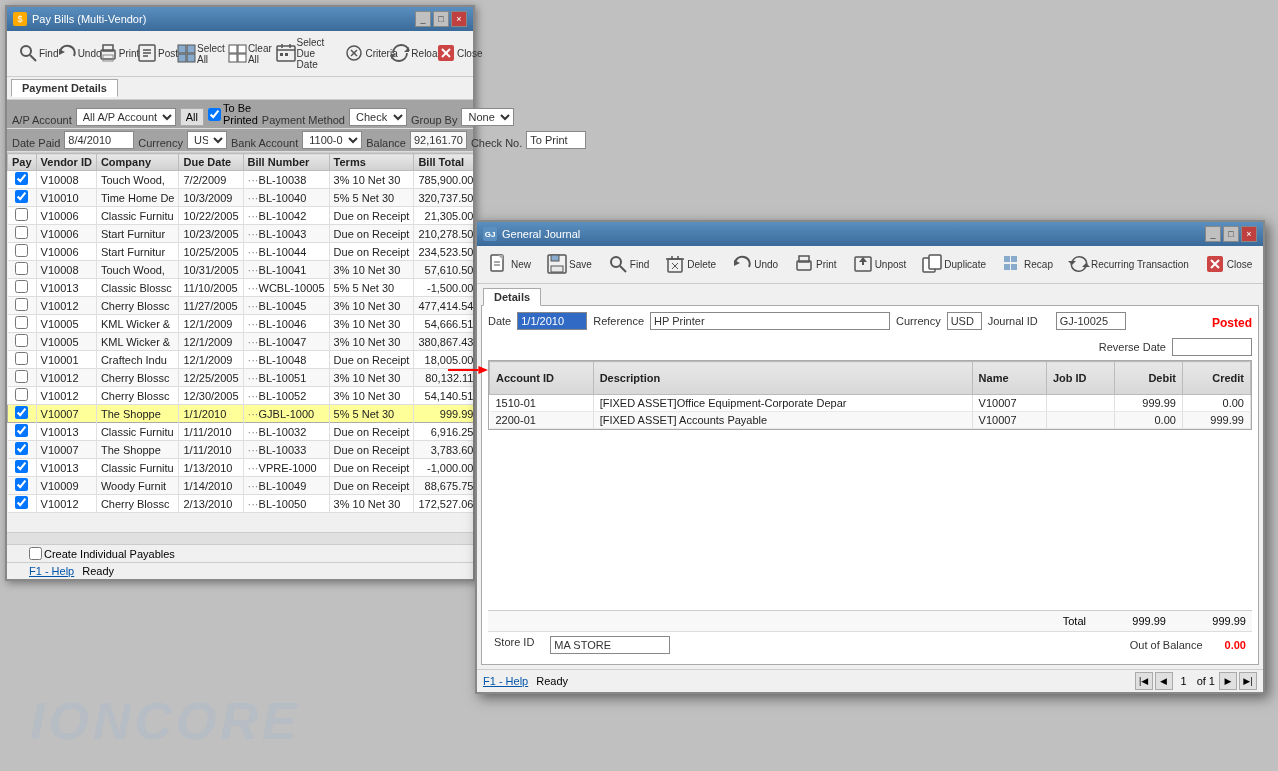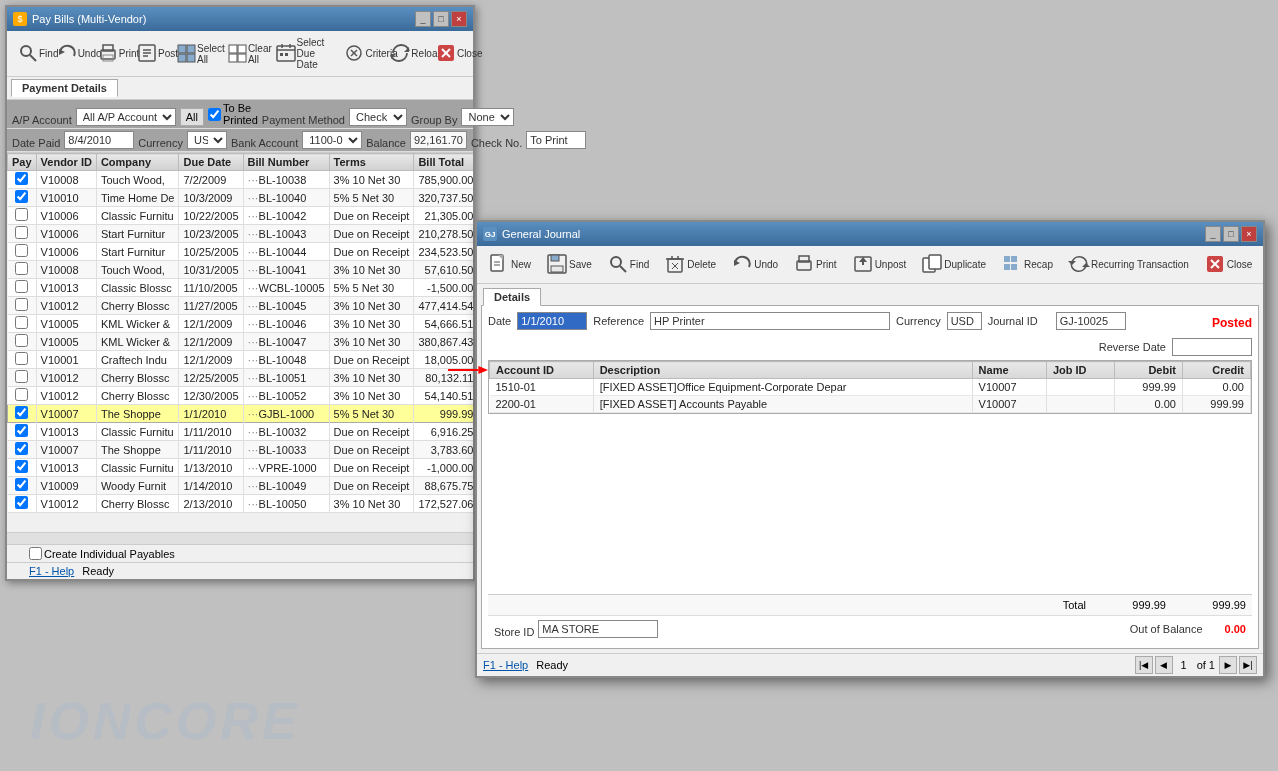--- a/index.html
+++ b/index.html
@@ -181,21 +181,21 @@
     }
     .gj-input.highlight { background: #316ac5; color: white; }
     .posted-badge { color: red; font-weight: bold; font-size: 12px; float: right; }
 
     
     .gj-table-wrap { margin-top: 4px; border: 1px solid #aaa; }
     .gj-table { width: 100%; border-collapse: collapse; }
     .gj-table thead th {
       background: linear-gradient(to bottom, #e8e8e8, #d8d8d8);
       border: 1px solid #bbb;
-      padding: 2px 6px;
+      padding: 10px 6px;
       text-align: left;
       font-weight: bold;
       color: #222;
       margin-top: 11px;
     }
     .gj-table thead th.right { text-align: right; }
     .gj-table tbody td {
       padding: 2px 6px;
       border-right: 1px solid #e0e0e0;
       border-bottom: 1px solid #e8e8e8;
@@ -851,21 +851,21 @@
 
     <div style="height:180px;"></div>
 
     <div class="gj-total-row">
       <span>Total</span>
       <span style="min-width:60px; text-align:right;">999.99</span>
       <span style="min-width:60px; text-align:right;">999.99</span>
     </div>
 
     <div class="gj-store-row" style="justify-content:space-between;">
-      <div style="display:flex; align-items:flex-end; gap:4px;">
+      <div style="display:flex; align-items:flex-start; gap:16px;">
         <span class="field-label">Store ID</span>
         <input type="text" class="gj-store-input" value="MA STORE" style="">
       </div>
       <div style="display:flex; align-items:center; gap:22px;">
         <span class="field-label">Out of Balance</span>
         <span class="out-of-balance">0.00</span>
       </div>
     </div>
   </div>
 

